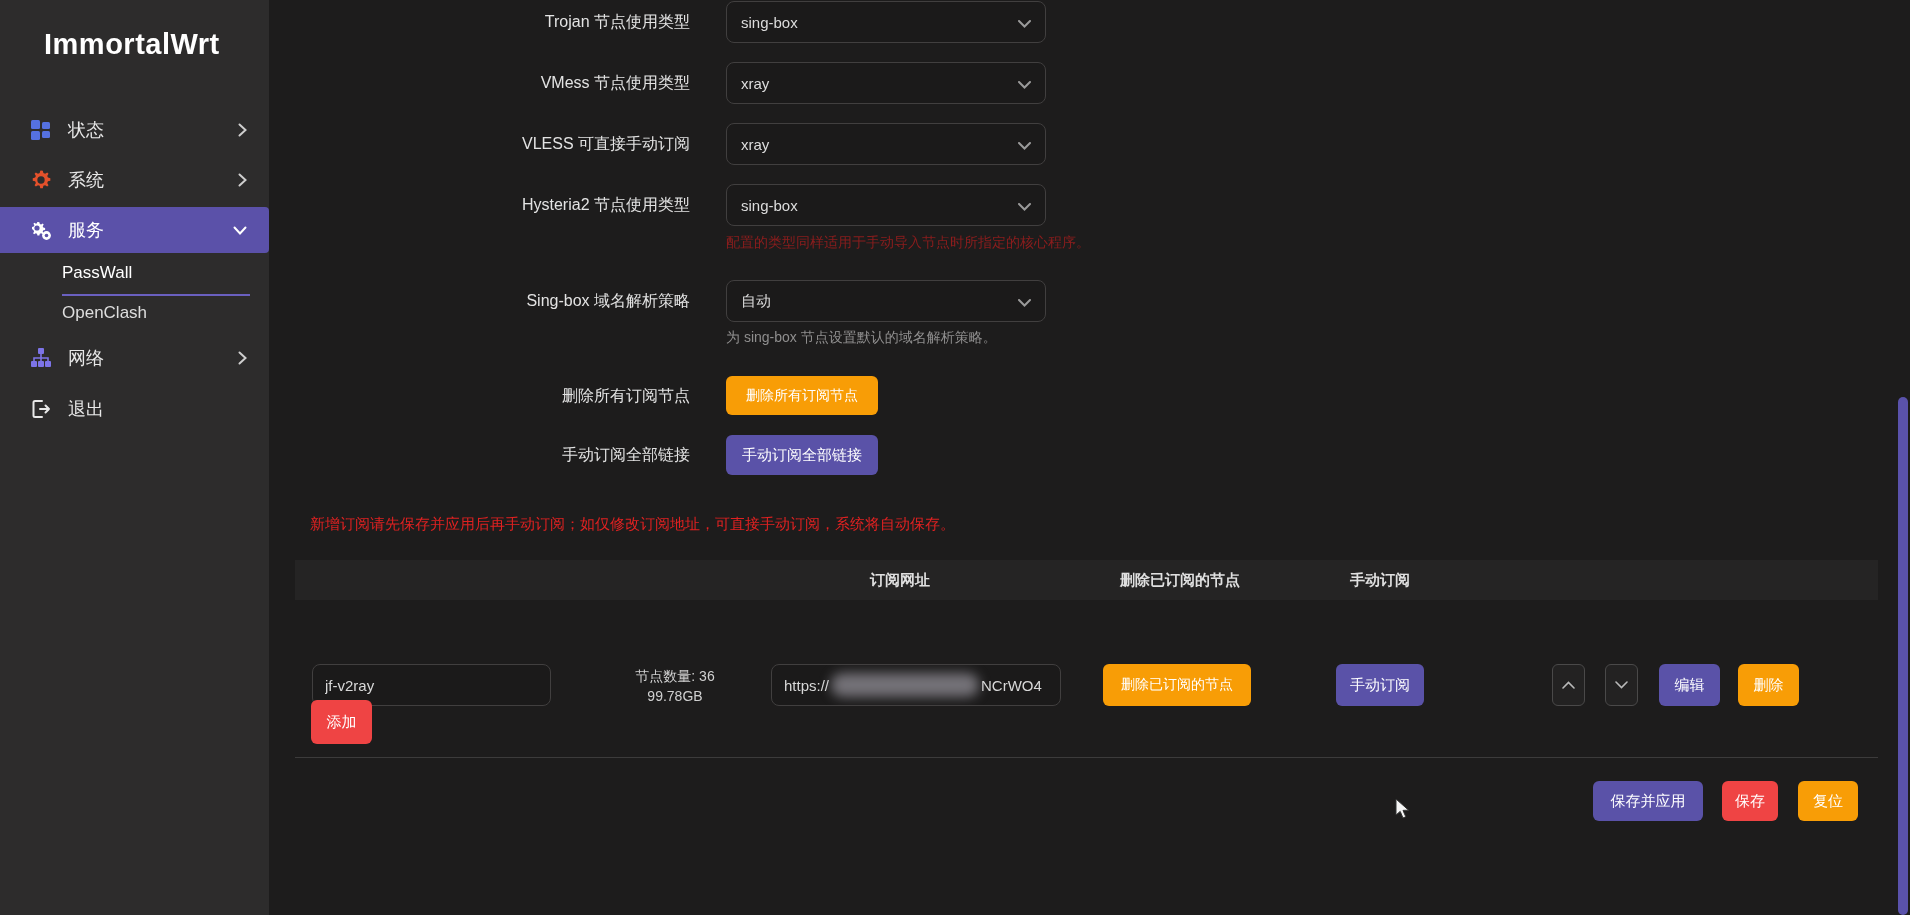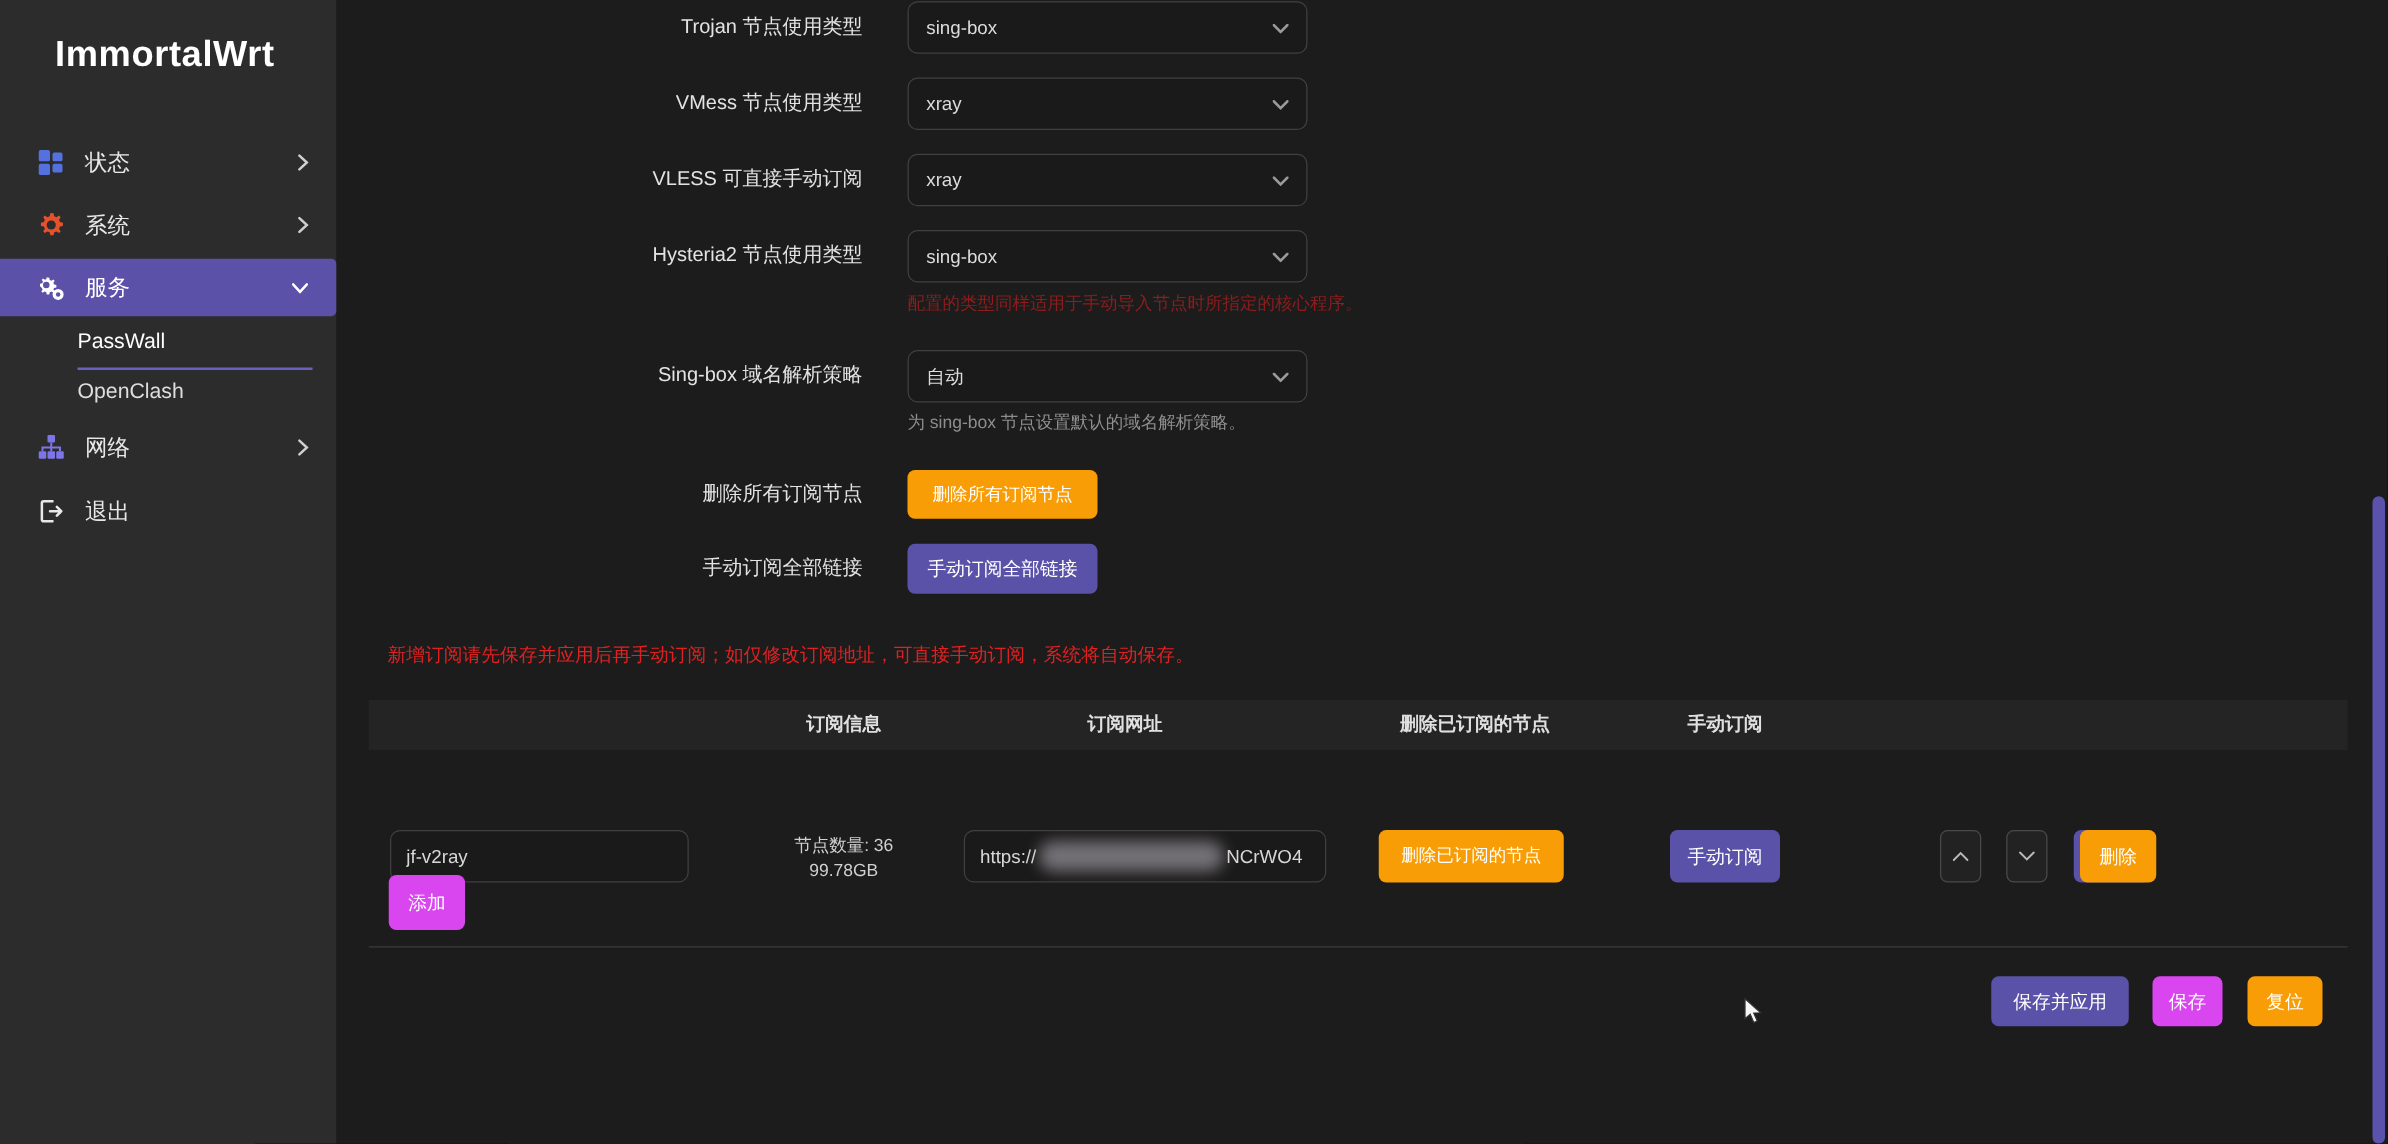--- a/index.html
+++ b/index.html
@@ -23,21 +23,21 @@
   .f-label.btnrow { line-height:39px; }
   .select { position:absolute; left:726px; width:320px; height:42px; background:#1b1a1a; border:1px solid #413f3f; border-radius:8px; color:#dcdcdc; font-size:15px; display:flex; align-items:center; padding:0 14px; cursor:pointer; }
   .select .chev { margin-left:auto; }
   .note-red { position:absolute; left:726px; color:#8d1d1d; font-size:14px;text-align:right; }
   .desc-grey { position:absolute; left:726px; color:#8f8e8e; font-size:14px; }
   .warning { position:absolute; left:310px; color:#e02121; font-size:15px; }
 
   .btn { display:inline-flex; align-items:center; justify-content:center; border:none; border-radius:6px; color:#fff; font-size:14px; font-family:"Liberation Sans",sans-serif; cursor:pointer; }
   .btn-orange { background:#f89d06; }
   .btn-purple { background:#5a52a8; }
-  .btn-green  { background:#d946ef;text-align:right; }
+  .btn-green  { background:#ef4444;text-align:right; }
 
   
   .tblwrap { position:absolute; left:295px; top:560px; width:1583px; }
   .thead { position:relative; height:40px; background:#252424; }
   .th { position:absolute; top:0; width:220px; text-align:center; line-height:40px; color:#e0e0e0; font-size:15px; font-weight:bold; }
   .trow { position:relative; height:115px; }
   .cellinput { position:absolute; height:42px; background:#1b1a1a; border:1px solid #413f3f; border-radius:8px; color:#d8d8d8; font-size:15px; padding:0 12px; font-family:"Liberation Sans",sans-serif; }
   .info { position:absolute; text-align:center; color:#d0d0d0; font-size:14px; line-height:20px; }
   .urlfield { position:absolute; height:42px; background:#1b1a1a; border:1px solid #413f3f; border-radius:8px; color:#d8d8d8; font-size:15px; display:flex; align-items:center; padding:0 0 0 12px; overflow:hidden; white-space:nowrap; }
   .blurpatch { display:inline-block; width:148px; height:24px; margin:0 2px; background:rgba(190,186,196,.55); border-radius:12px; filter:blur(6px); flex:0 0 auto; }
@@ -189,21 +189,20 @@
   <div class="f-label btnrow" style="top:376px;">删除所有订阅节点</div>
   <button class="btn btn-orange" style="position:absolute; left:726px; top:376px; width:152px; height:39px;">删除所有订阅节点</button>
 
   <div class="f-label btnrow" style="top:435px; line-height:40px;">手动订阅全部链接</div>
   <button class="btn btn-purple" style="position:absolute; left:726px; top:435px; width:152px; height:40px; font-size:15px;">手动订阅全部链接</button>
 
   <div class="warning" style="top:515px;">新增订阅请先保存并应用后再手动订阅；如仅修改订阅地址，可直接手动订阅，系统将自动保存。</div>
 
   <div class="tblwrap">
     <div class="thead">
-      <div class="th" style="left:270px;">订阅信息</div>
       <div class="th" style="left:495px;">订阅网址</div>
       <div class="th" style="left:775px;">删除已订阅的节点</div>
       <div class="th" style="left:975px;">手动订阅</div>
     </div>
 
     <div class="trow">
       <input class="cellinput" style="left: 17px; top: 64px; width: 239px;" value="jf-v2ray">
       <div class="info" style="left:300px; top:66px; width:160px;">
         <div>节点数量: 36</div>
         <div>99.78GB</div>
@@ -219,21 +218,21 @@
         <svg width="13" height="8" viewBox="0 0 13 8">
             <polyline points="1,7 6.5,1.5 12,7" fill="none" stroke="#b9b9b9" stroke-width="1.6" stroke-linecap="round"></polyline>
           </svg>
       </div>
       <div class="stepbtn" style="left:1310px; top:64px;">
         <svg width="13" height="8" viewBox="0 0 13 8">
             <polyline points="1,1 6.5,6.5 12,1" fill="none" stroke="#b9b9b9" stroke-width="1.6" stroke-linecap="round"></polyline>
           </svg>
       </div>
       <button class="btn btn-purple" style="position:absolute; left:1364px; top:64px; width:61px; height:42px; font-size:15px;">编辑</button>
-      <button class="btn btn-orange" style="position:absolute; left:1369px; top:64px; width:61px; height:42px; font-size:15px;">删除</button>
+      <button class="btn btn-orange" style="position:absolute; left:1443px; top:64px; width:61px; height:42px; font-size:15px;">删除</button>
     </div>
 
     <button class="btn btn-green" style="position:absolute; left:16px; top:140px; width:61px; height:44px; font-size:15px;">添加</button>
   </div>
 
   <div class="divider" style="top:757px;"></div>
 
   <button class="btn btn-purple" style="position:absolute; left:1593px; top:781px; width:110px; height:40px; font-size:15px;">保存并应用</button>
   <button class="btn btn-green" style="position:absolute; left:1722px; top:781px; width:56px;  height:40px; font-size:15px;">保存</button>
   <button class="btn btn-orange" style="position:absolute; left:1798px; top:781px; width:60px;  height:40px; font-size:15px;">复位</button>

